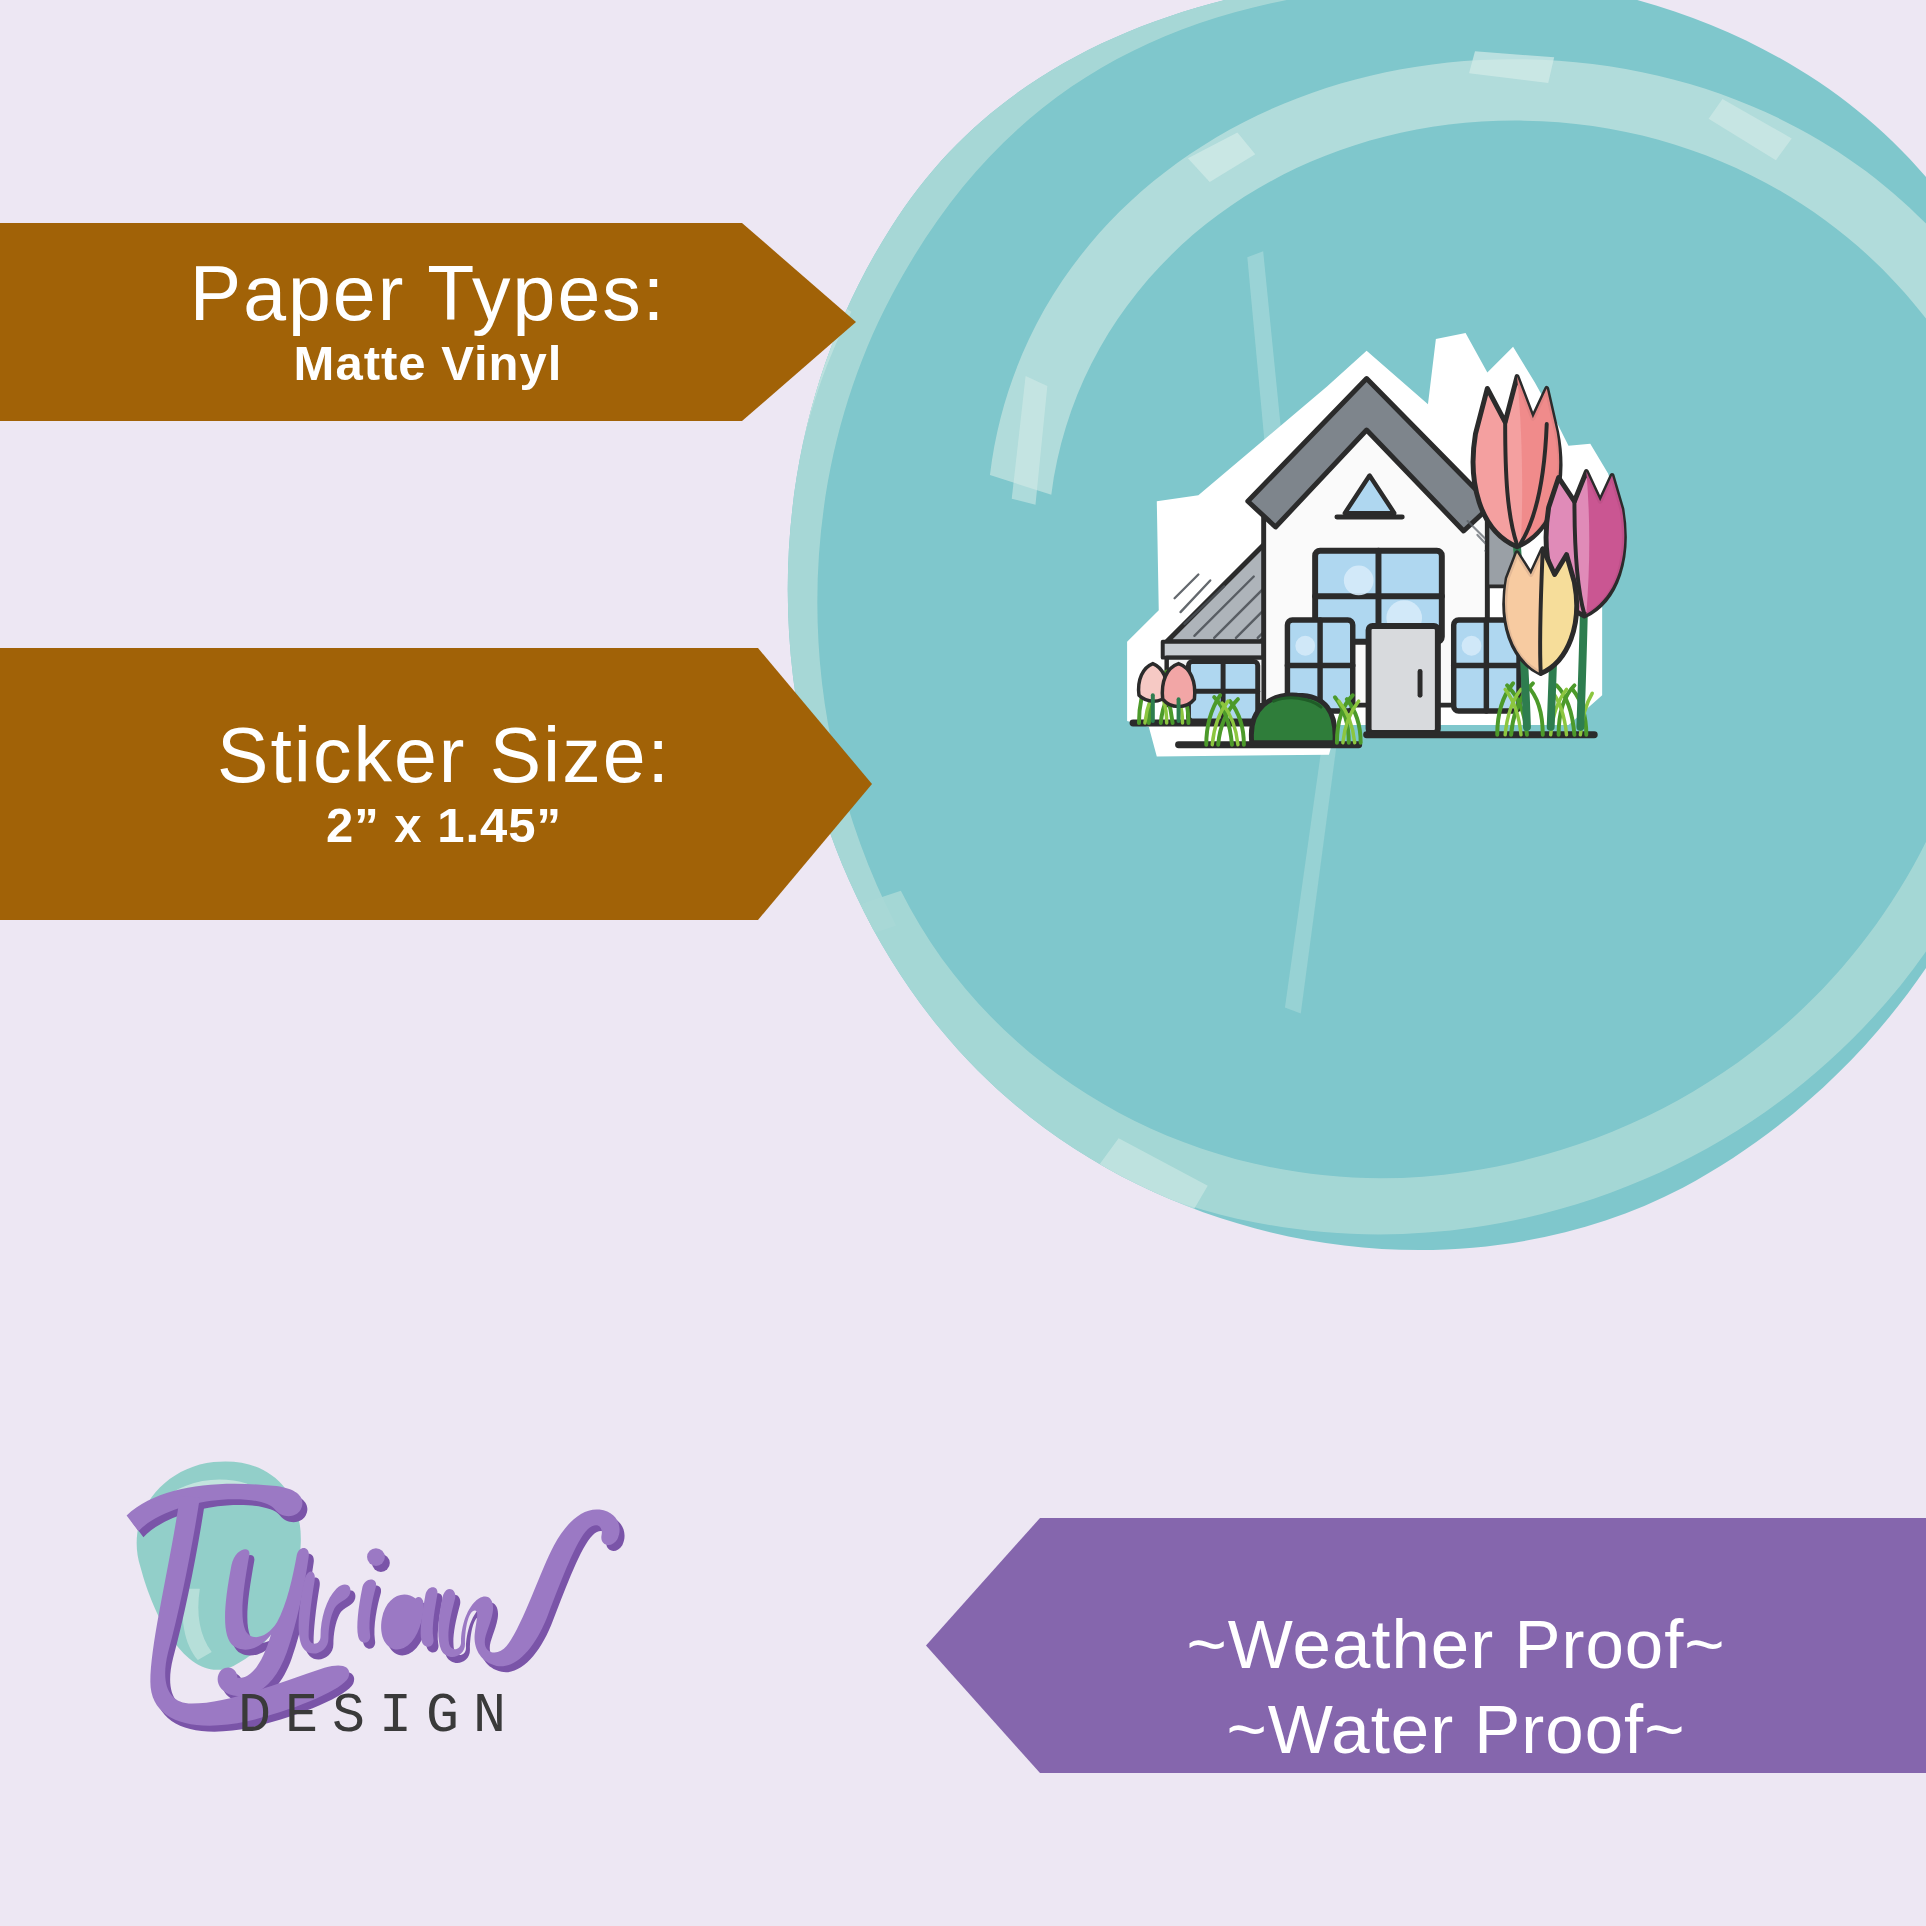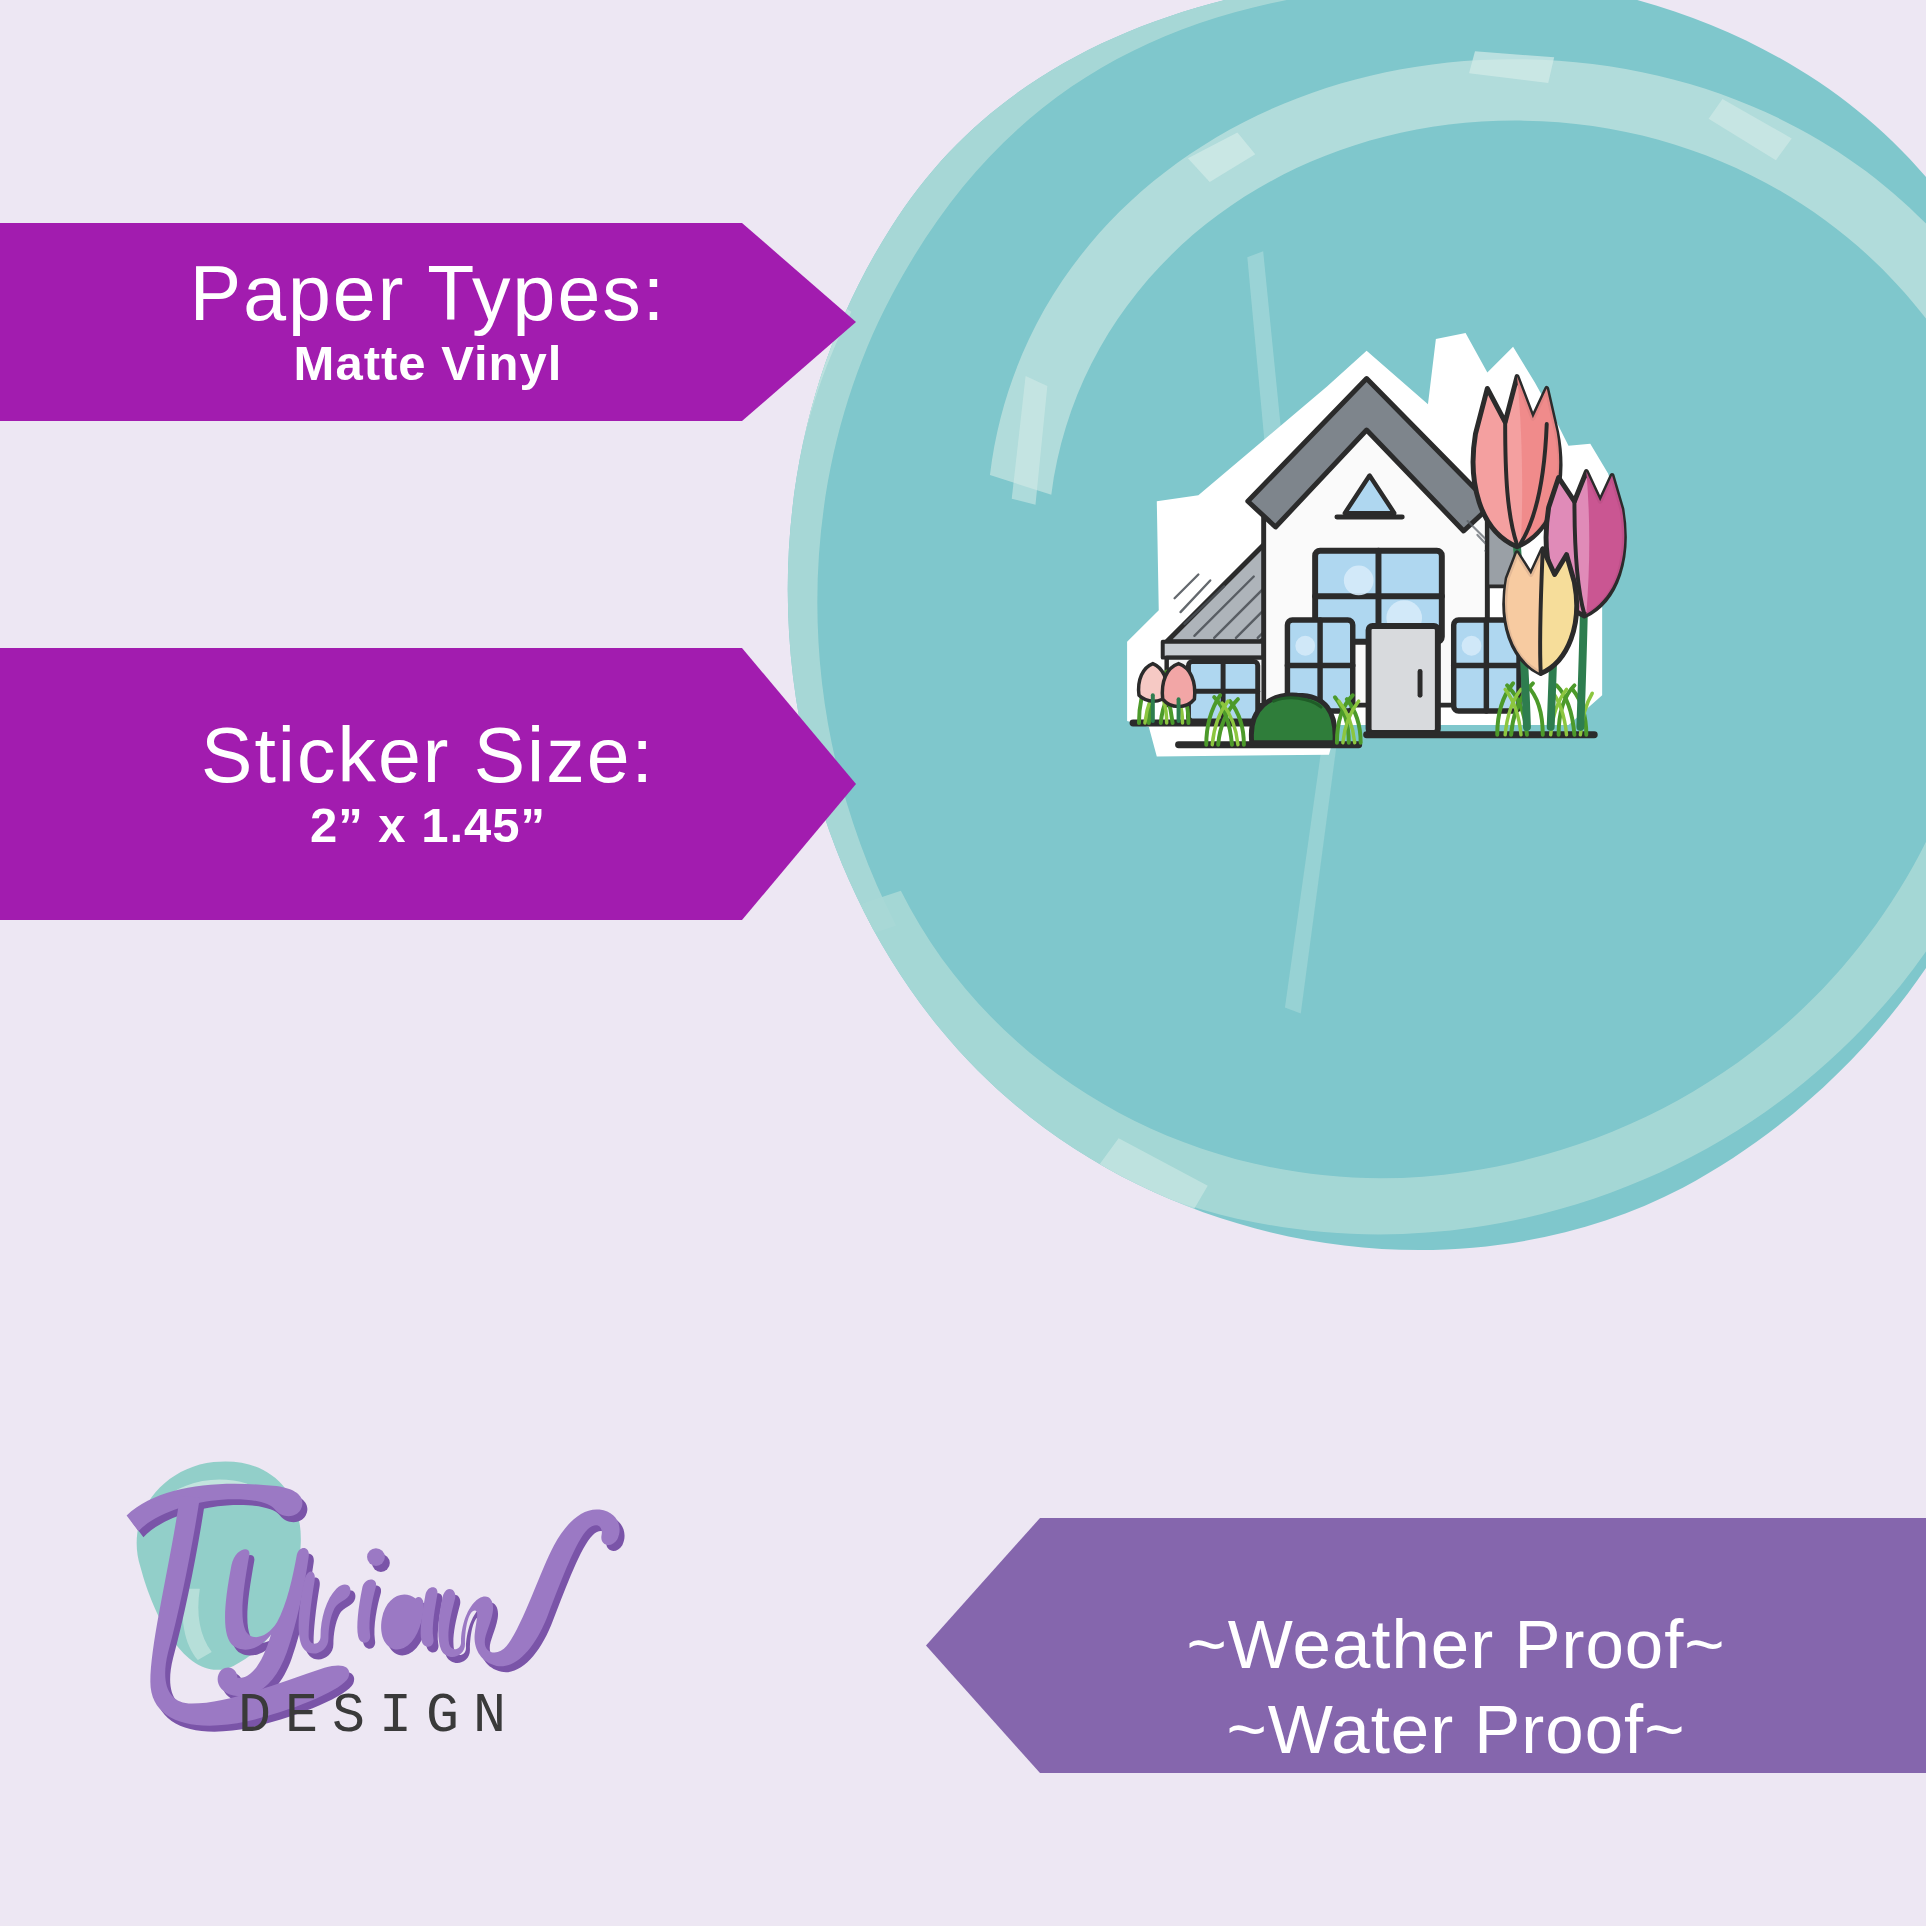--- a/index.html
+++ b/index.html
@@ -34,21 +34,21 @@
     flex-direction: column;
     align-items: center;
     justify-content: center;
     color: #ffffff;
     text-align: center;
   }
   .banner-right {
     
     left: 0;
     clip-path: polygon(0 0, calc(100% - 114px) 0, 100% 50%, calc(100% - 114px) 100%, 0 100%);
-    background: #a21caf;
+    background: #a16207;
   }
   .banner-left {
     
     clip-path: polygon(114px 0, 100% 0, 100% 100%, 114px 100%, 0 50%);
     background: #8566AD;
   }
 
   .b-title {
     font-size: 77px;
     font-weight: 300;
@@ -65,21 +65,21 @@
   }
   .b-line {
     font-size: 69px;
     font-weight: 300;
     letter-spacing: 1px;
     line-height: 1.23;
     white-space: nowrap;
   }
 
   #banner-paper   { top: 223px; width: 856px; height: 198px; }
-  #banner-size    { top: 648px; width: 856px; height: 272px; }
+  #banner-size    { top: 648px; width: 856px; height: 272px; padding-left: 16px; }
   #banner-proof   {
     left: 926px; top: 1518px; width: 1001px; height: 255px;
     display: flex; flex-direction: column;
     align-items: center; justify-content: flex-end;
     padding-left: 59px; box-sizing: border-box;
   }
 
   
   .sticker {
     position: absolute;

